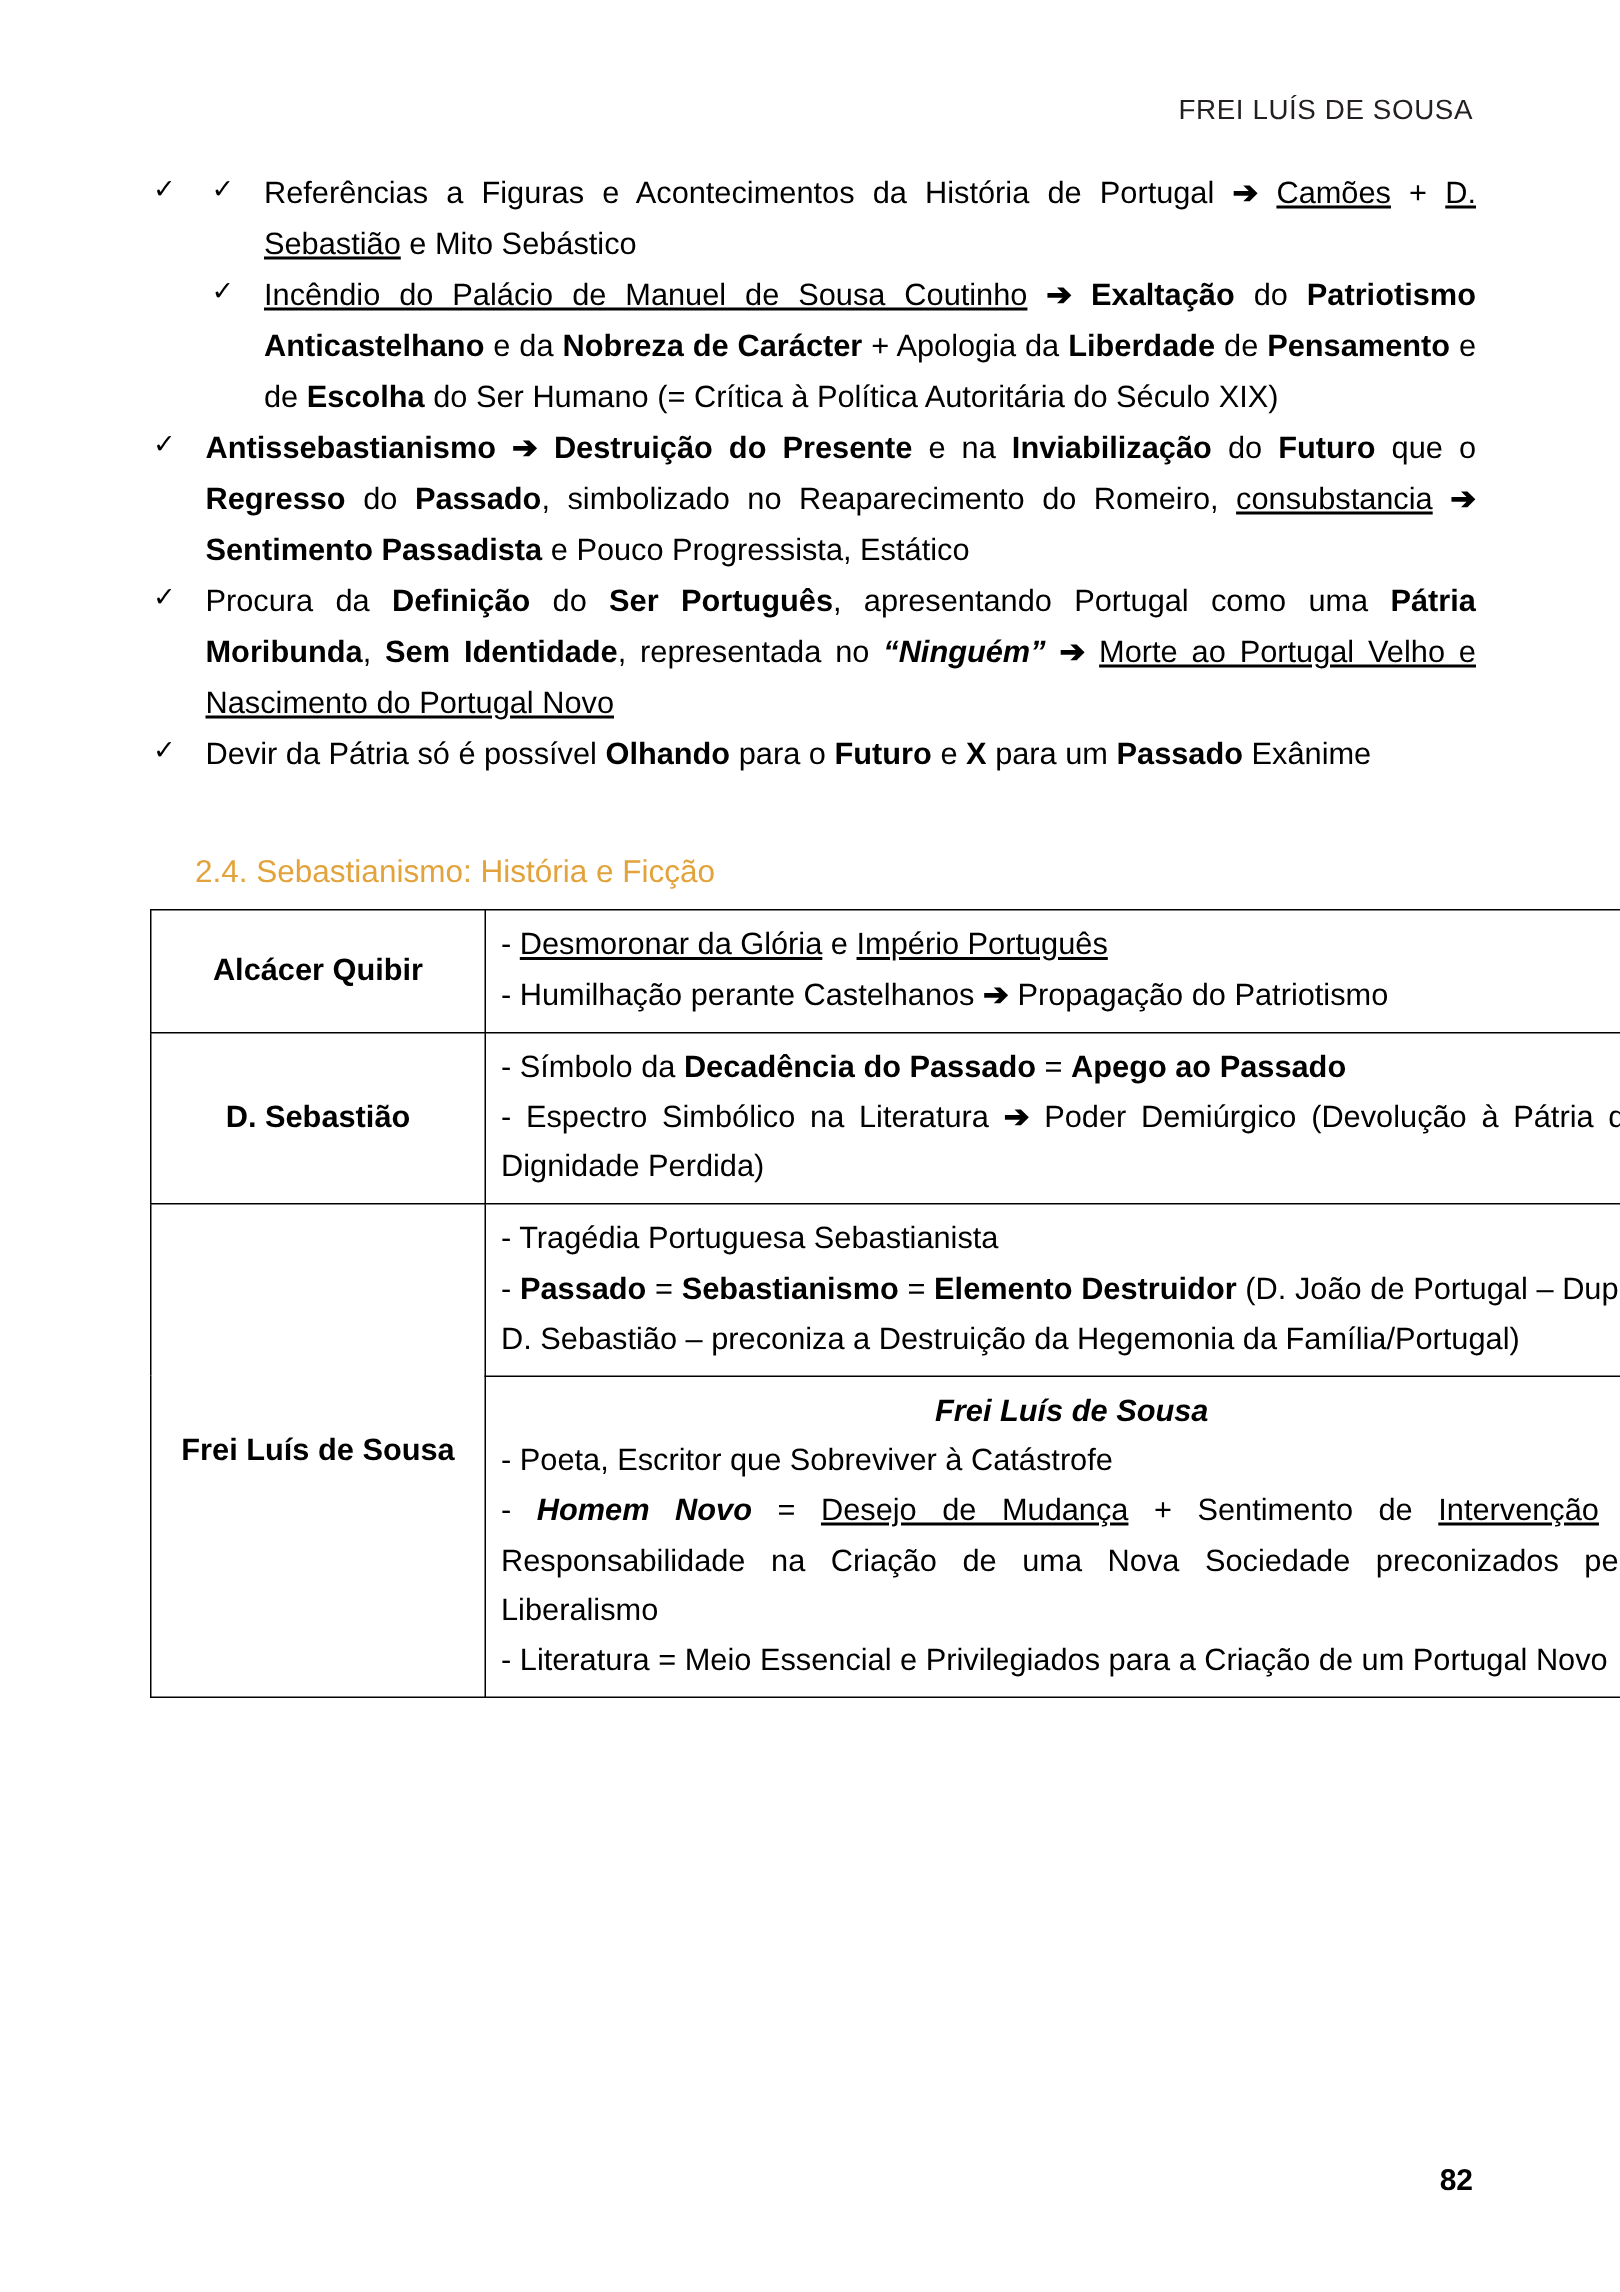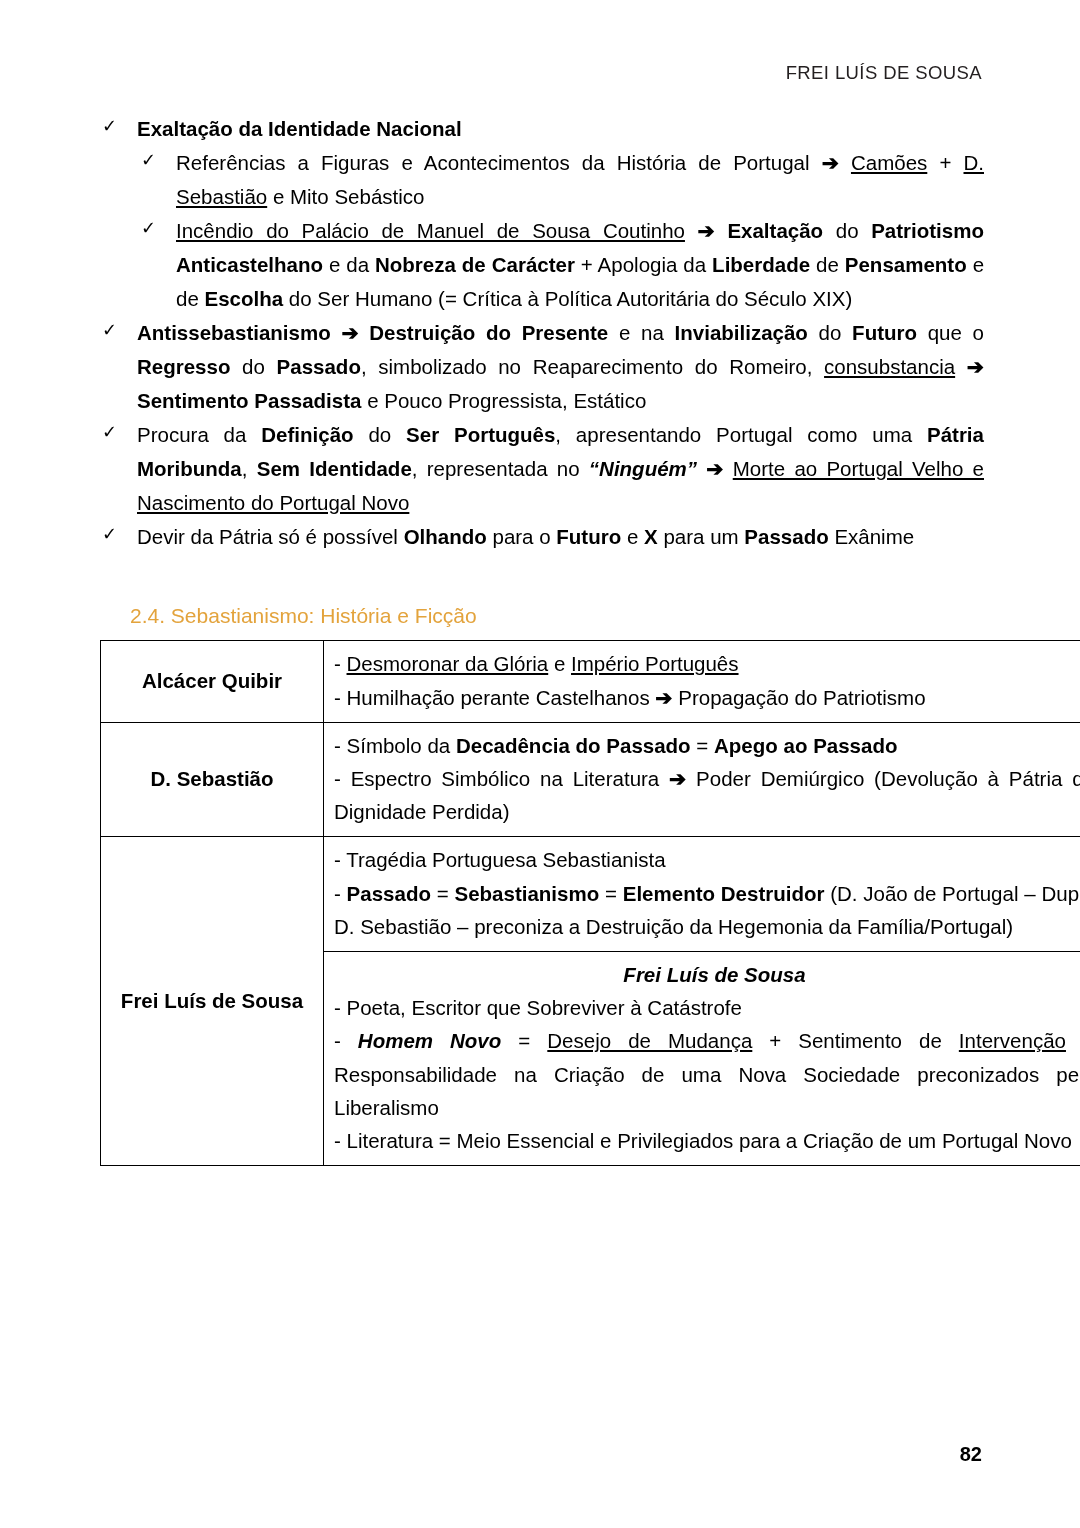--- a/index.html
+++ b/index.html
@@ -151,21 +151,20 @@
 
   <div class="running-header">FREI LUÍS DE SOUSA</div>
 
   <div class="content">
 
 
     <ul class="lvl1">
 
       <li>
         <span class="tick">✓</span>
-        <b>Exaltação da Identidade Nacional</b>
         <ul class="lvl2">
           <li>
             <span class="tick">✓</span><span>Referências a Figuras e Acontecimentos da História de Portugal</span>
             <span class="arrow">➔</span>
             <span class="u">Camões</span>
             <span>+</span>
             <span class="u">D. Sebastião</span>
             <span>e Mito Sebástico</span>
           </li>
           <li>

